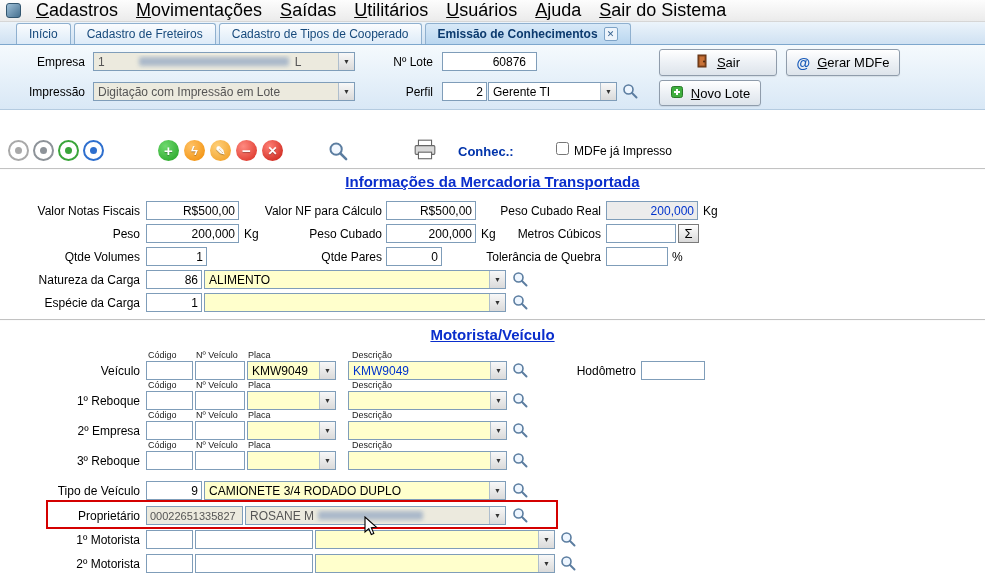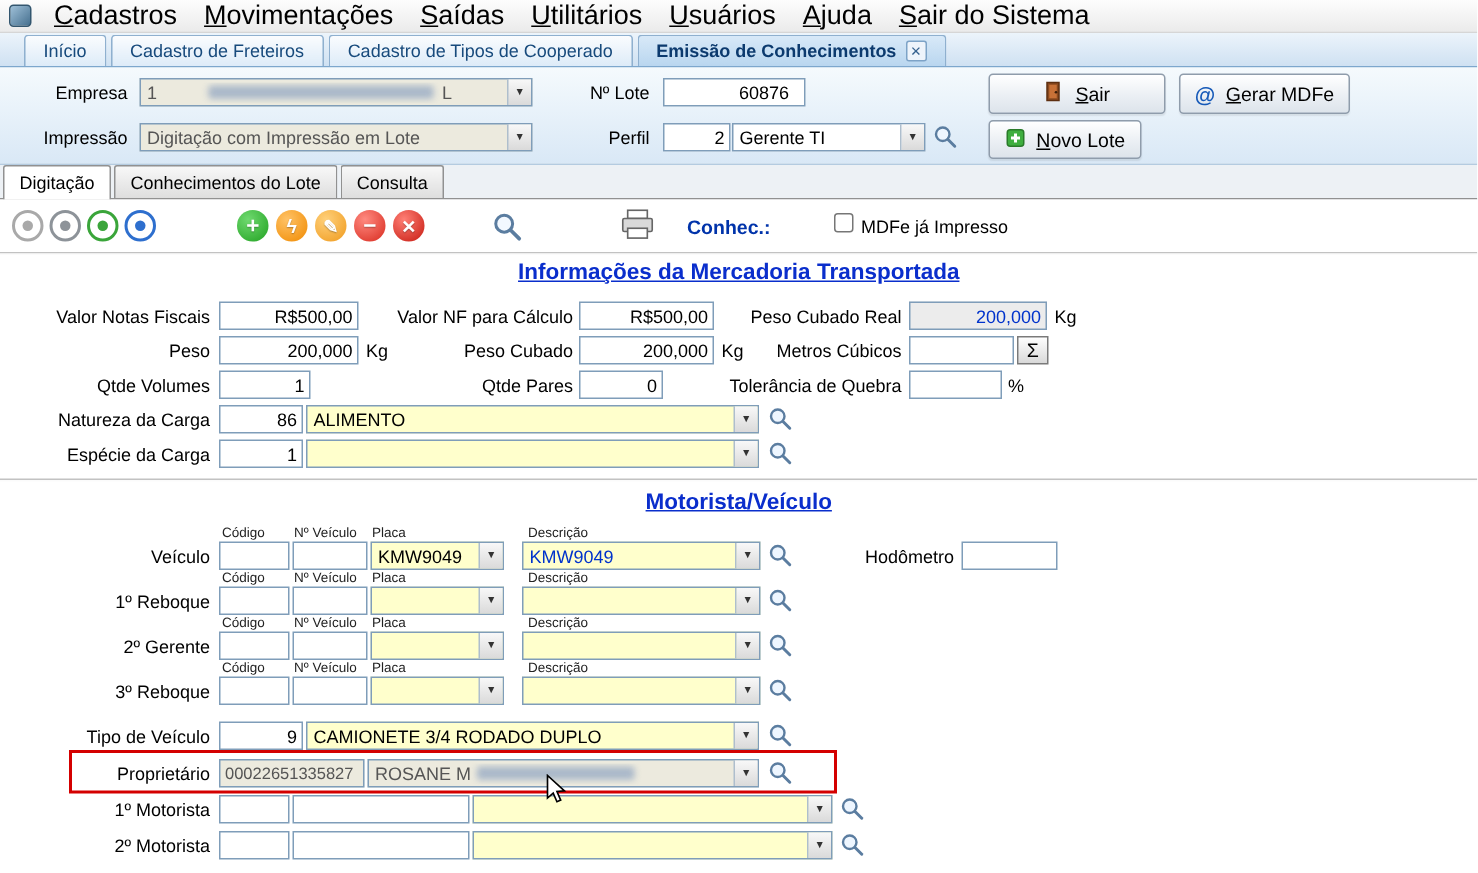--- a/index.html
+++ b/index.html
@@ -153,31 +153,20 @@
     </div>
     <div class="hbtn" style="left:659px;top:35px;width:102px;height:26px;">
       <span><svg width="14" height="14" viewBox="0 0 14 14">
             <rect x="1.5" y="1.5" width="11" height="11" rx="2" fill="#3fae3f" stroke="#2a7b2a"></rect>
             <path d="M7 4 V10 M4 7 H10" stroke="#fff" stroke-width="2"></path>
           </svg></span>
       <span class="blabel">Novo Lote</span>
     </div>
   </div>
 
-  <div class="subtabs">
-    <div class="subtab active">
-        <span>Digitação</span>
-      </div>
-    <div class="subtab">
-        <span>Conhecimentos do Lote</span>
-      </div>
-    <div class="subtab">
-        <span>Consulta</span>
-      </div>
-  </div>
 
   <div class="main">
 
     <span class="ticon ring" style="left:8px;border:2px solid #a9a9a9;">
         <span class="dot" style="background:#a9a9a9;"></span>
       </span>
     <span class="ticon ring" style="left:33px;border:2px solid #8d9399;">
         <span class="dot" style="background:#8d9399;"></span>
       </span>
     <span class="ticon ring" style="left:58px;border:2px solid #3aa53a;">
@@ -313,21 +302,21 @@
       <svg width="16" height="16" viewBox="0 0 16 16">
           <circle cx="6.5" cy="6.5" r="4.5" fill="#eef6ff" stroke="#5b7da0" stroke-width="1.6"></circle>
           <line x1="10" y1="10" x2="14.5" y2="14.5" stroke="#5b7da0" stroke-width="2" stroke-linecap="round"></line>
         </svg>
     </span>
 
     <span class="colhdr" style="left:148px;top:277px;">Código</span>
     <span class="colhdr" style="left:196px;top:277px;">Nº Veículo</span>
     <span class="colhdr" style="left:248px;top:277px;">Placa</span>
     <span class="colhdr" style="left:352px;top:277px;">Descrição</span>
-    <span class="lbl" style="left:20px;top:291px;width:120px;">2º Gerente</span>
+    <span class="lbl" style="left:20px;top:291px;width:120px;">2º Empresa</span>
     <input class="tbox" style="left: 146px; top: 288px; width: 47px;">
     <input class="tbox" style="left: 195px; top: 288px; width: 50px;">
     <div class="combo" style="left:247px;top:288px;width:89px;">
       <span class="ctext"></span>
       <span class="arrow">▼</span>
     </div>
     <div class="combo" style="left:348px;top:288px;width:159px;">
       <span class="ctext"></span>
       <span class="arrow">▼</span>
     </div>

